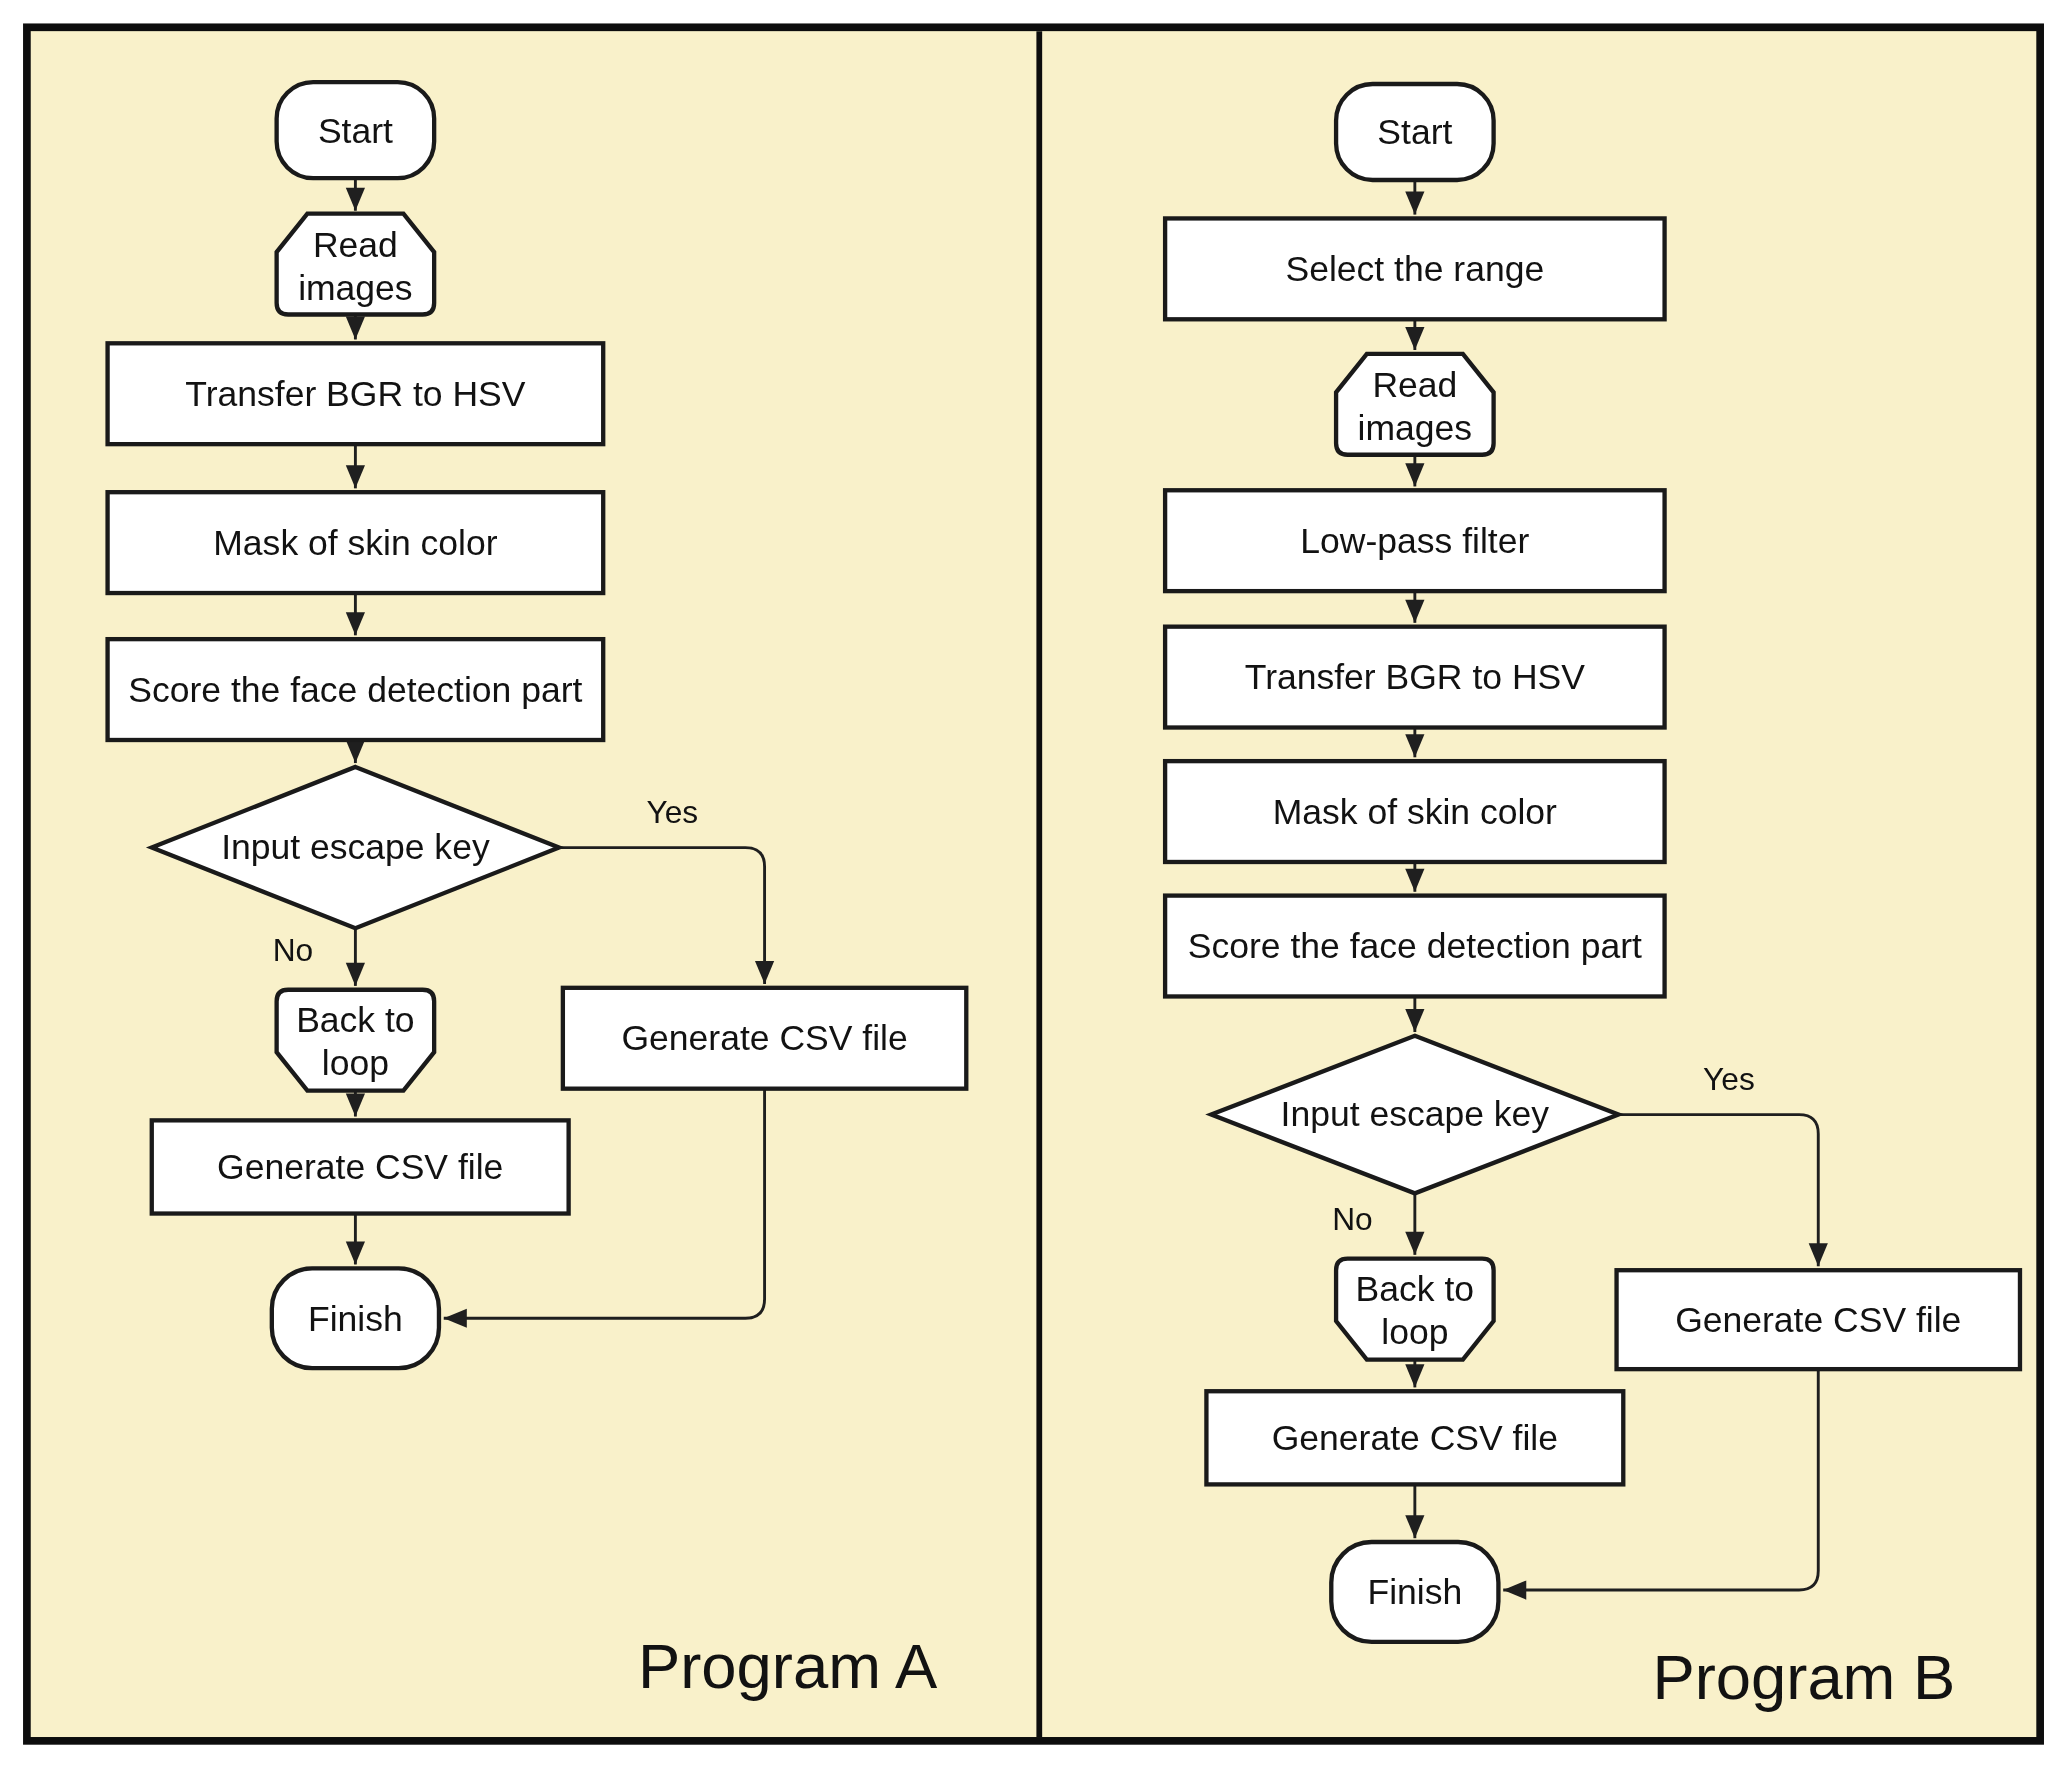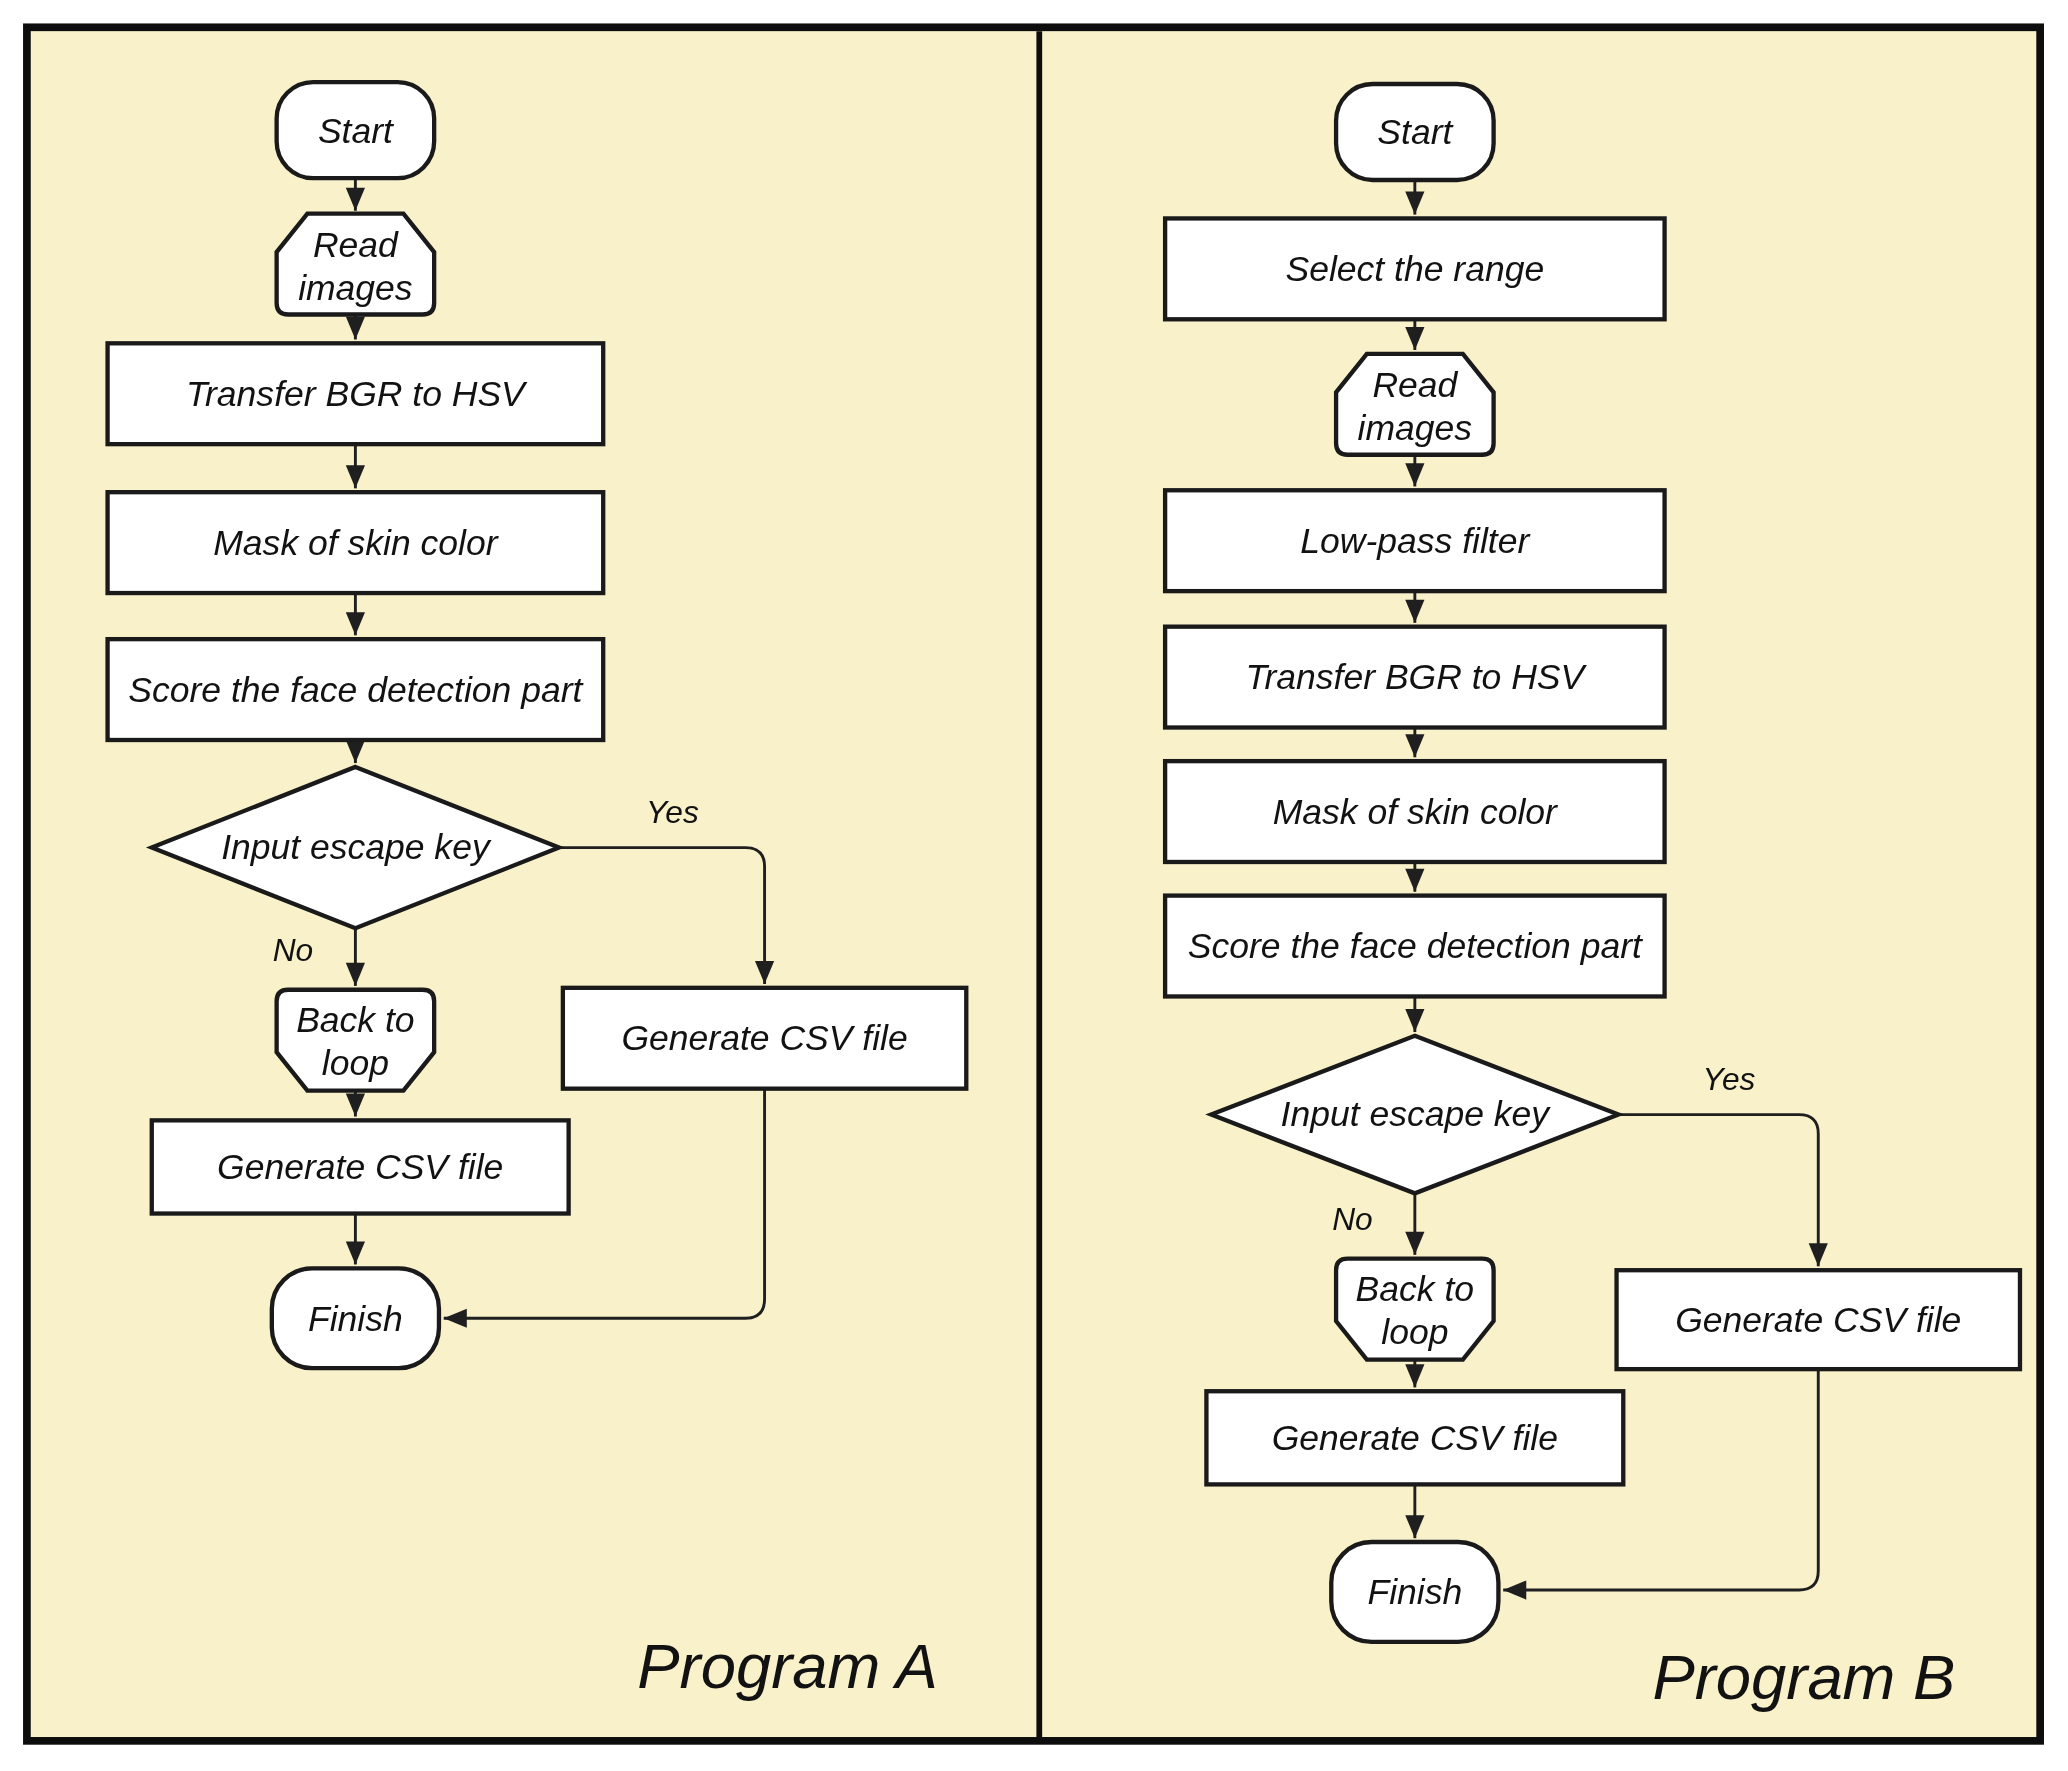--- a/index.html
+++ b/index.html
@@ -1,16 +1,16 @@
 <!DOCTYPE html>
 <html><head>
 <meta charset="utf-8">
 <style>
   html,body{margin:0;padding:0;background:#ffffff;}
-  .stage{position:relative;width:2068px;height:1772px;background:#ffffff;font-family:"Liberation Sans",sans-serif;font-style:italic;}
+  .stage{position:relative;width:2068px;height:1772px;background:#ffffff;font-family:"Liberation Sans",sans-serif;}
   svg{display:block;}
   .frame{stroke:#0d0d0d;stroke-width:8px;}
   .divider{stroke:#0d0d0d;stroke-width:6px;}
   .node{fill:#ffffff;stroke:#1a1a1a;stroke-width:4.5px;}
   .edge{fill:none;stroke:#1f1f1f;stroke-width:3px;}
   .ah{fill:#1f1f1f;}
   .t{font-size:37px;fill:#121212;text-anchor:middle;}
   .t.small{font-size:33px;}
   .t.big{font-size:66px;}
 </style>

